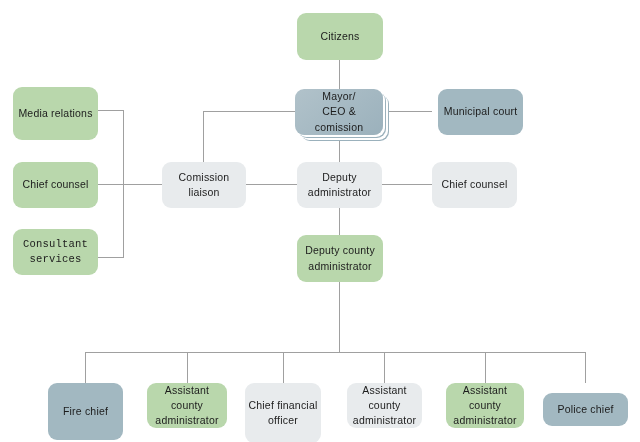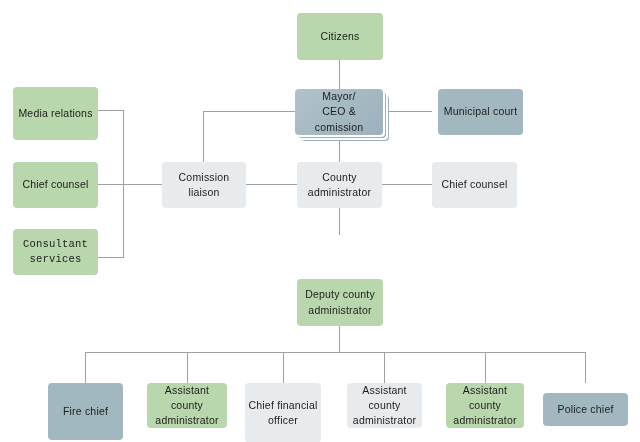--- a/index.html
+++ b/index.html
@@ -26,21 +26,21 @@
     stroke-width: 1;
     fill: none;
     shape-rendering: crispEdges;
   }
   .node {
     position: absolute;
     z-index: 2;
     display: flex;
     align-items: center;
     justify-content: center;
-    border-radius: 4px;
+    border-radius: 9px;
     box-sizing: border-box;
     padding: 2px 3px;
     cursor: default;
   }
   .node.green { background: var(--green, #b9d7ac); }
   .node.blue  { background: var(--blue, #a2b8c1); }
   .node.gray  { background: var(--gray, #e8ebed); }
   .node.stacked {
     background: linear-gradient(140deg, var(--blueLight, #b1c2ca) 0%, var(--blueDark, #9bb1bc) 100%);
     box-shadow:
@@ -100,27 +100,27 @@
         <span class="node-label">Chief counsel</span>
       </div>
       <div class="node green" style="left: 13px; top: 229px; width: 85px; height: 46px; font-family: Liberation Mono, monospace;">
         <span class="node-label">Consultant
 services</span>
       </div>
       <div class="node gray" style="left: 162px; top: 162px; width: 84px; height: 46px;">
         <span class="node-label">Comission liaison</span>
       </div>
       <div class="node gray" style="left: 297px; top: 162px; width: 85px; height: 46px;">
-        <span class="node-label">County
+        <span class="node-label">Deputy
 administrator</span>
       </div>
       <div class="node gray" style="left: 432px; top: 162px; width: 85px; height: 46px;">
         <span class="node-label">Chief counsel</span>
       </div>
-      <div class="node green" style="left: 297px; top: 235px; width: 86px; height: 47px; margin-top: 44px;">
+      <div class="node green" style="left: 297px; top: 235px; width: 86px; height: 47px;">
         <span class="node-label">Deputy county
 administrator</span>
       </div>
       <div class="node blue" style="left: 48px; top: 383px; width: 75px; height: 57px;">
         <span class="node-label">Fire chief</span>
       </div>
       <div class="node green" style="left: 147px; top: 383px; width: 80px; height: 45px;">
         <span class="node-label">Assistant county
 administrator</span>
       </div>

